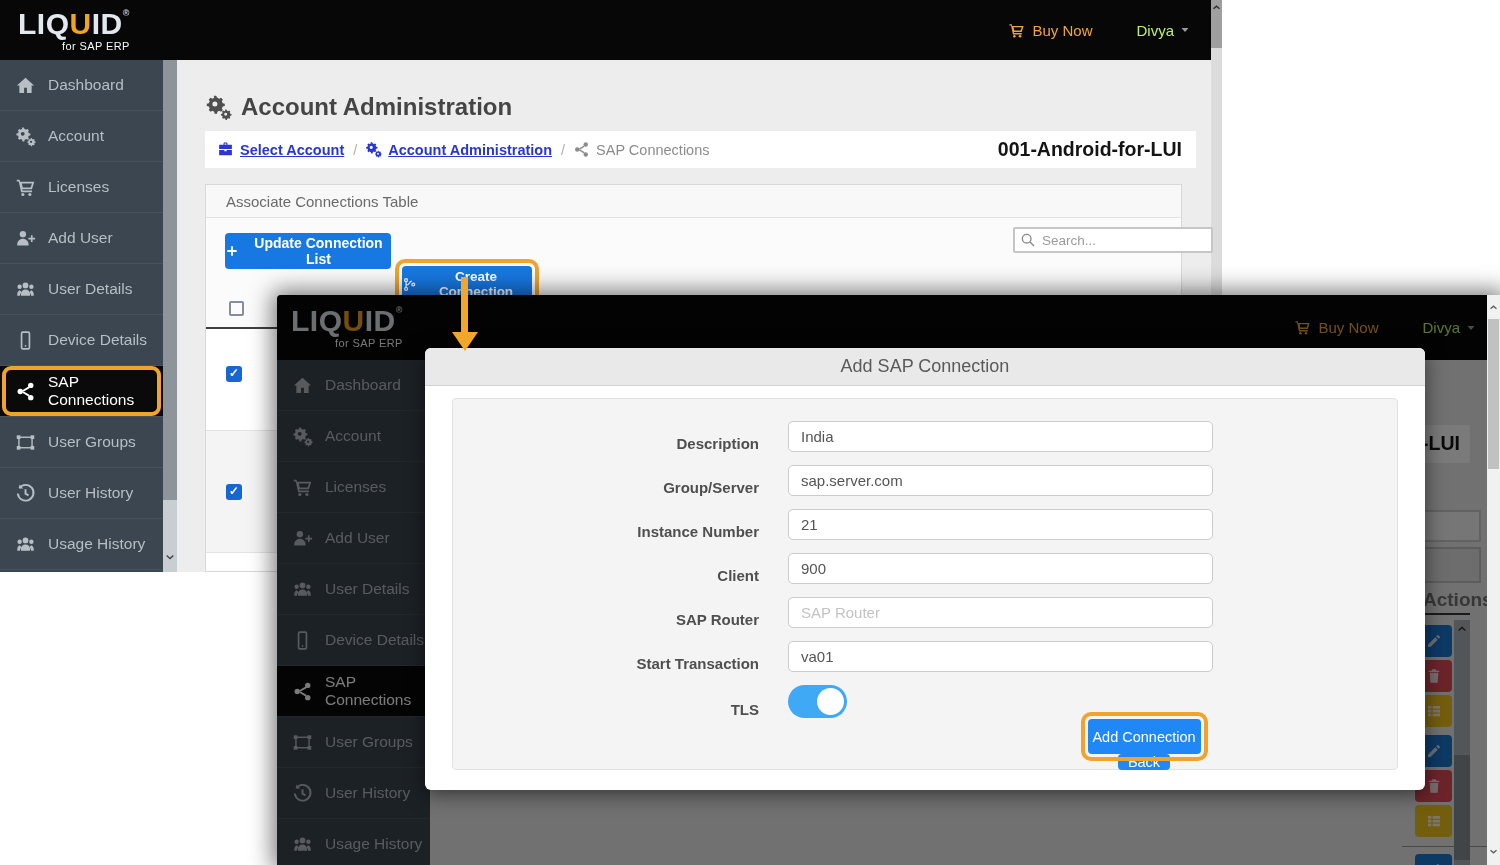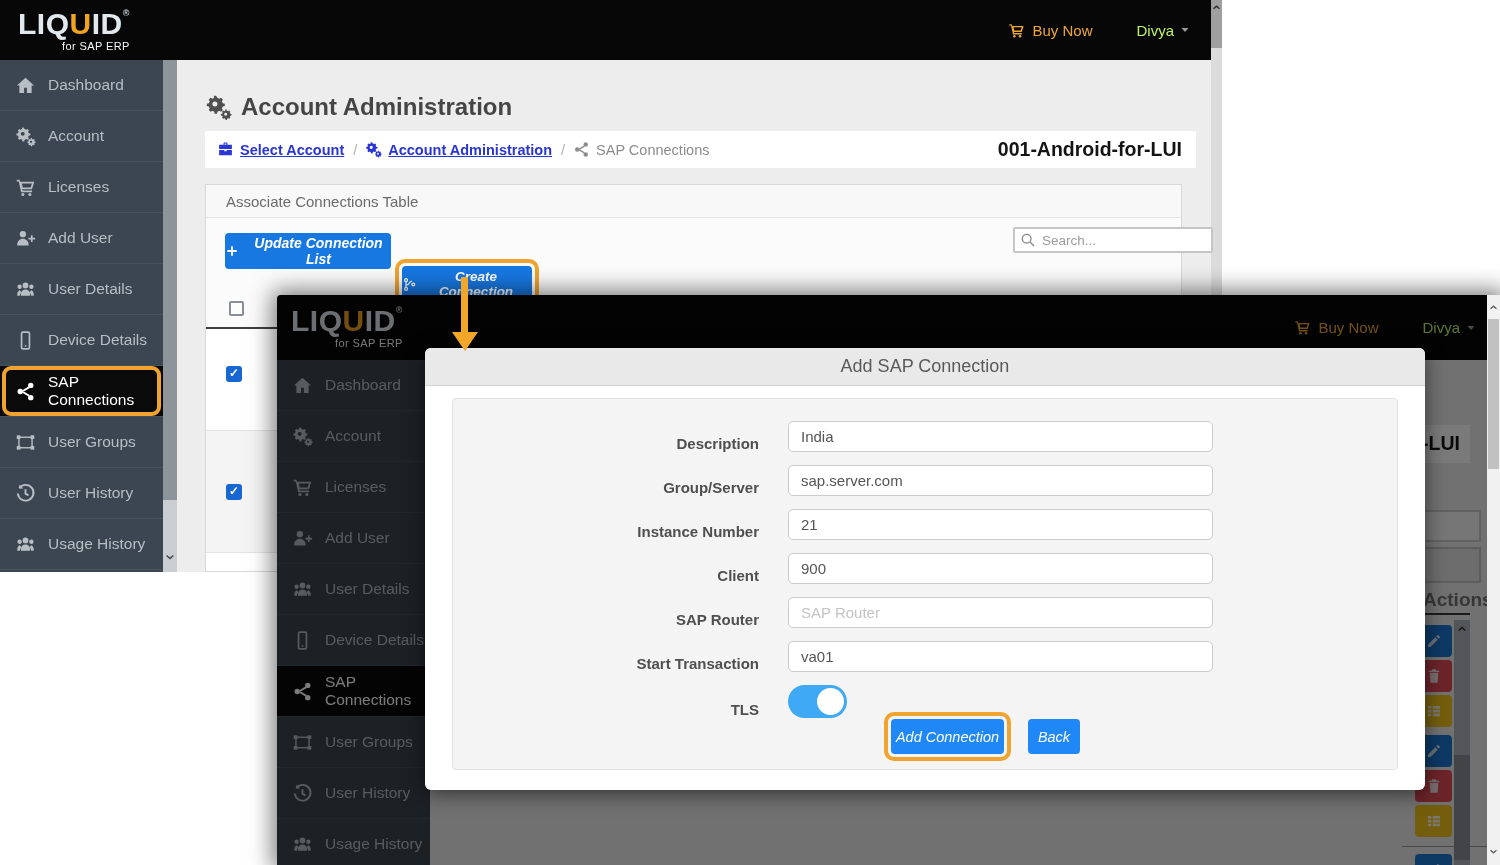--- a/index.html
+++ b/index.html
@@ -29,21 +29,21 @@
 .sidebar-item .icon{width:21px;height:21px;}
 .sidebar-item.active{background:#0a0a0a;color:#fff;}
 .main-sidebar .sidebar-item.active::after{content:"";position:absolute;left:2px;right:2px;top:0;bottom:0;border:4px solid #f0a32e;border-radius:9px;pointer-events:none;}
 
 
 .crumb-link{color:#2936d4;text-decoration:underline;font-weight:bold;margin:0 4px 0 6px;cursor:pointer;}
 .crumb-sep{color:#b0b0b0;margin:0 5px;}
 .crumb-current{color:#8c8c8c;margin-left:6px;}
 
 
-.btn-blue{display:inline-flex;align-items:center;justify-content:center;gap:7px;background:#1778e2;color:#fff;font-weight:bold;font-size:14px;border:none;border-radius:4px;cursor:pointer;font-family:"Liberation Sans",sans-serif;font-style:italic;}
+.btn-blue{display:inline-flex;align-items:center;justify-content:center;gap:7px;background:#1778e2;color:#fff;font-weight:bold;font-size:14px;border:none;border-radius:4px;cursor:pointer;font-family:"Liberation Sans",sans-serif;}
 .modal-btn{background:#1f87f6;font-weight:normal;font-size:14.5px;}
 .ring{position:relative;display:inline-block;}
 .ring::after{content:"";position:absolute;inset:-7px;border:4px solid #f0a32e;border-radius:10px;pointer-events:none;}
 
 
 .search-wrap{background:#fff;border:2px solid #c6c6c6;border-radius:2px;}
 .search-wrap .icon{position:absolute;left:5px;top:3px;width:16px;height:16px;color:#8a8a8a;}
 .search-wrap input{width:100%;height:100%;border:none;outline:none;padding-left:27px;font-size:13.5px;color:#555;font-family:"Liberation Sans",sans-serif;background:transparent;}
 .search-wrap input::placeholder{color:#9b9b9b;}
 
@@ -74,21 +74,21 @@
 .modal{background:#fff;border-radius:6px;box-shadow:0 4px 20px rgba(0,0,0,.55);z-index:10;}
 .modal-header{height:38px;background:#e9e9e9;border-bottom:1px solid #d2d2d2;border-radius:6px 6px 0 0;display:flex;align-items:center;justify-content:center;font-size:18px;color:#5a5a5a;}
 .modal-panel{margin:12px 27px 0;height:372px;background:#f4f4f4;border:1px solid #e2e2e2;border-radius:4px;padding-top:22px;}
 .m-row{display:flex;align-items:flex-end;height:31px;margin-bottom:13px;}
 .m-label{width:306px;text-align:right;font-weight:bold;color:#4f4f4f;font-size:15px;flex:none;}
 .m-input{margin-left:29px;width:425px;height:31px;border:1px solid #ccc;border-radius:5px;padding-left:12px;font-size:15px;color:#555;background:#fff;outline:none;font-family:"Liberation Sans",sans-serif;}
 .m-input::placeholder{color:#c3c3c3;}
 .tls-row{height:33px;margin-top:2px;margin-bottom:1px;}
 .toggle{margin-left:29px;width:59px;height:33px;border-radius:17px;background:#3fa9f5;position:relative;display:inline-block;cursor:pointer;}
 .toggle .knob{position:absolute;right:3px;top:3px;width:27px;height:27px;border-radius:50%;background:#fff;}
-.m-buttons{display:flex;margin-left:438px;gap:24px;align-items:center;height:35px;}
+.m-buttons{display:flex;margin-left:438px;gap:0;align-items:center;height:35px;flex-direction:column;}
 .m-buttons .btn-blue{height:35px;}
 
 
 .arrow-line{width:7px;background:#f2a62a;z-index:60;}
 .arrow-head{width:0;height:0;border-left:13px solid transparent;border-right:13px solid transparent;border-top:19px solid #f2a62a;z-index:60;}
 h1{font-weight:bold;}
 </style>
 </head>
 <body>
 

